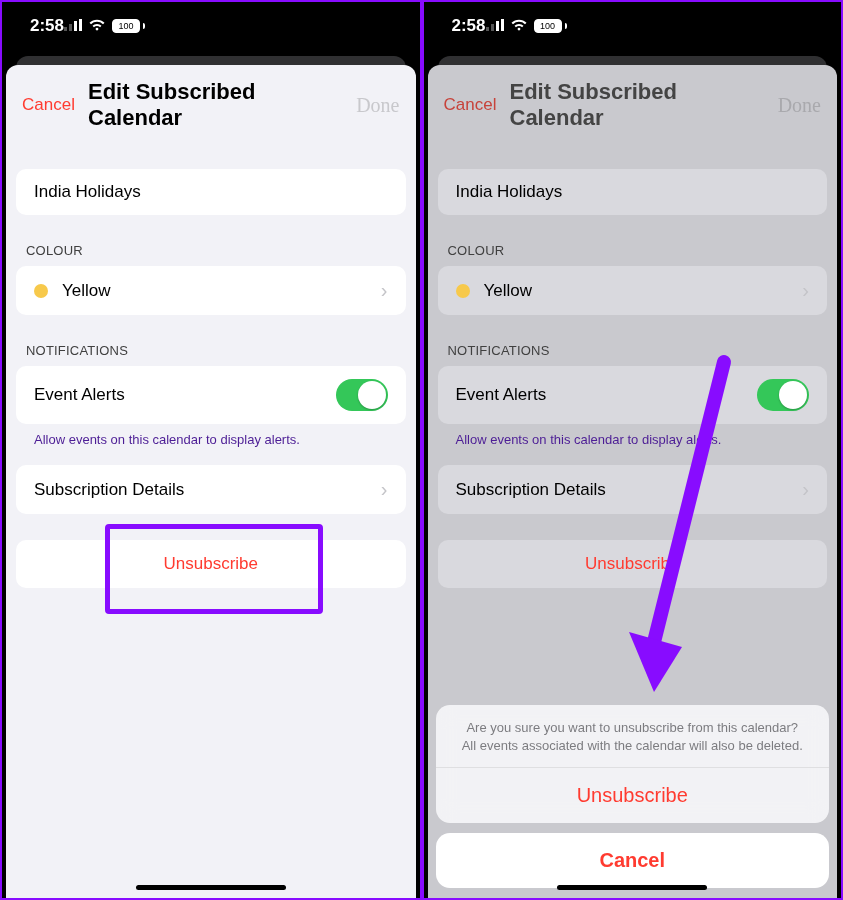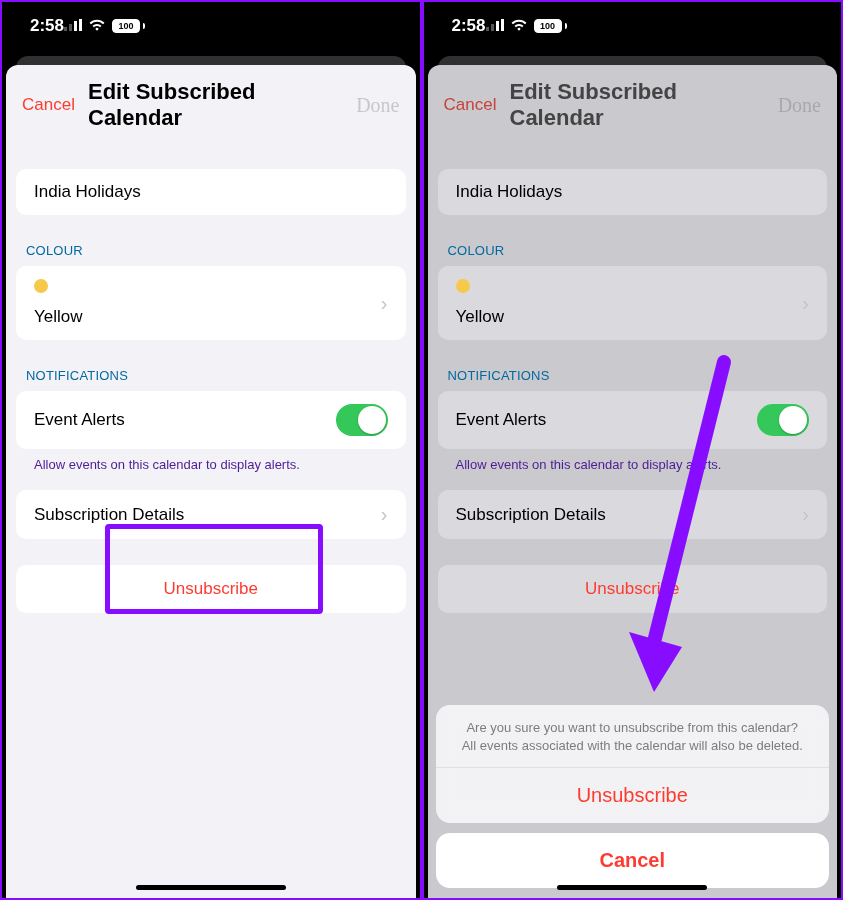--- a/index.html
+++ b/index.html
@@ -5,36 +5,36 @@
   * { box-sizing: border-box; margin: 0; padding: 0; font-family: -apple-system, "Helvetica Neue", Arial, sans-serif; }
   html, body { background:#880cff; }
   .stage { display:flex; width:843px; height:900px; }
   .phone { flex:1; background:#000; border:2px solid #880cff; position:relative; overflow:hidden; }
   .phone-inner { position:absolute; inset:0; background:#000; }
 
   
   .status { height:48px; color:#fff; display:flex; align-items:center; padding:0 20px 0 28px; font-weight:600; font-size:17px; }
   .s-right { display:flex; align-items:center; gap:6px; }
   .batt { display:flex; align-items:center; gap:3px; }
-  .batt-body { width:28px; height:14px; border:1.2px solid #fff; border-radius:4px; padding:1.5px; display:flex; align-items:center; justify-content:center; font-size:9px; font-weight:700; background:#fff; color:#000; }
+  .batt-body { width:28px; height:14px; border:1.2px solid #fff; border-radius:4px; padding:1.5px; display:flex; align-items:center; justify-content:center; font-size:9px; font-weight:400; background:#fff; color:#000; }
   .batt-tip { width:2px; height:6px; background:#fff; border-radius:0 2px 2px 0; }
 
   .card-back { position:absolute; top:54px; left:14px; right:14px; height:20px; background:#8a8a8f; border-radius:12px 12px 0 0; opacity:.35; }
 
   .sheet { position:absolute; top:63px; left:4px; right:4px; bottom:0; background:#f2f2f7; border-radius:12px 12px 0 0; overflow:hidden; }
 
   .nav { display:flex; justify-content:space-between; align-items:center; padding:14px 16px 10px; }
   .nav-title { font-size:22px; font-weight:700; color:#000; text-align:left; flex:1; }
   .nav-left { color:#ff3b30; font-size:17px; flex:0 0 66px; text-align:left; }
   .nav-right { color:#c8c8cc; font-size:20px; flex:0 0 66px; text-align:right;font-family:Liberation Serif, serif; }
 
   .grp { margin-top:28px; }
-  .grp-header { font-size:13px; color:#0369a1; padding:0 20px 8px; text-transform:uppercase; letter-spacing:.2px; }
+  .grp-header { font-size:13px; color:#404040; padding:0 20px 8px; text-transform:uppercase; letter-spacing:.2px; }
   .cell { background:#fff; padding:13px 18px; display:flex; align-items:center; justify-content:space-between; font-size:17px; color:#000; border-radius:10px; margin:0 10px; }
-  .cell .lead { display:flex; align-items:flex-start; gap:14px;flex-direction:column; }
+  .cell .lead { display:flex; align-items:center; gap:14px; }
   .dot { width:14px; height:14px; border-radius:50%; background:#f7c94b; }
   .chev { color:#c4c4c8; font-size:20px; }
   .helper { font-size:13px; color:#4c1d95; padding:8px 28px 0; }
   .toggle { width:52px; height:32px; background:#34c759; border-radius:16px; position:relative; }
   .toggle .knob { position:absolute; width:28px; height:28px; background:#fff; border-radius:50%; right:2px; top:2px; box-shadow:0 1px 2px rgba(0,0,0,.25); }
 
   .unsub { text-align:center; color:#ff3b30; font-size:17px; padding:14px; background:#fff; margin:26px 10px 0; border-radius:10px; }
 
   .hi { position:absolute; border:5px solid #880cff; border-radius:4px; pointer-events:none; }
 

